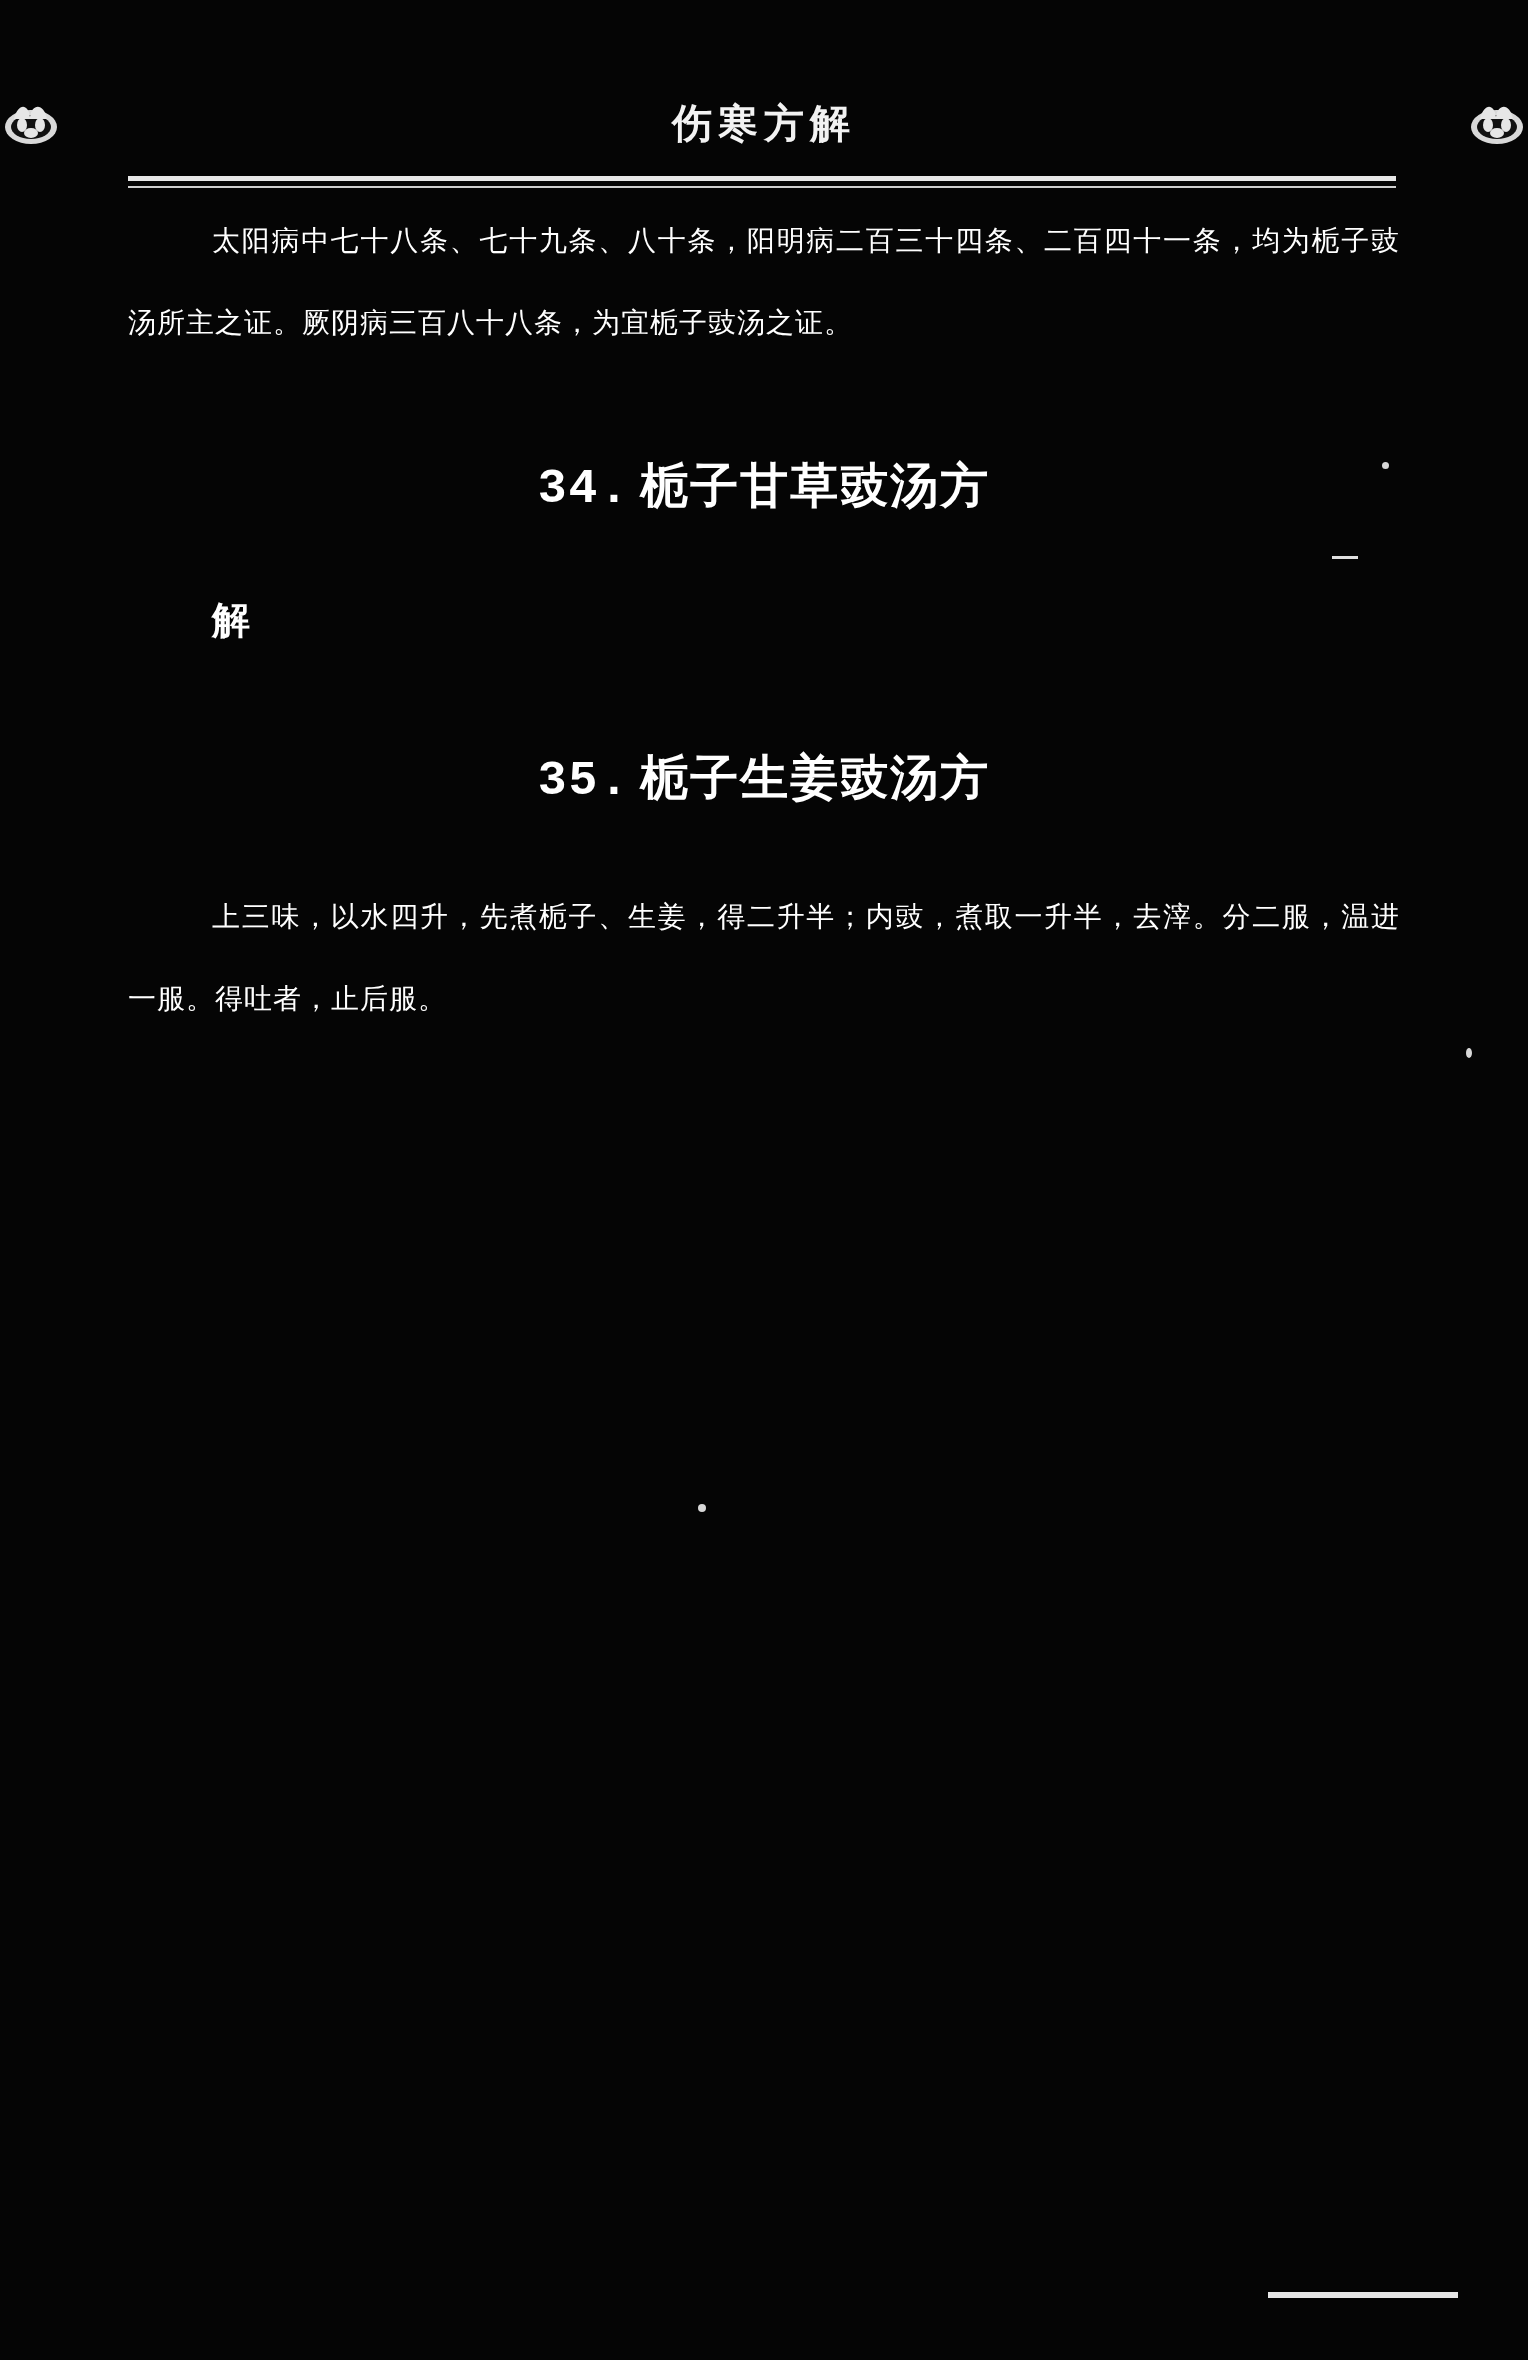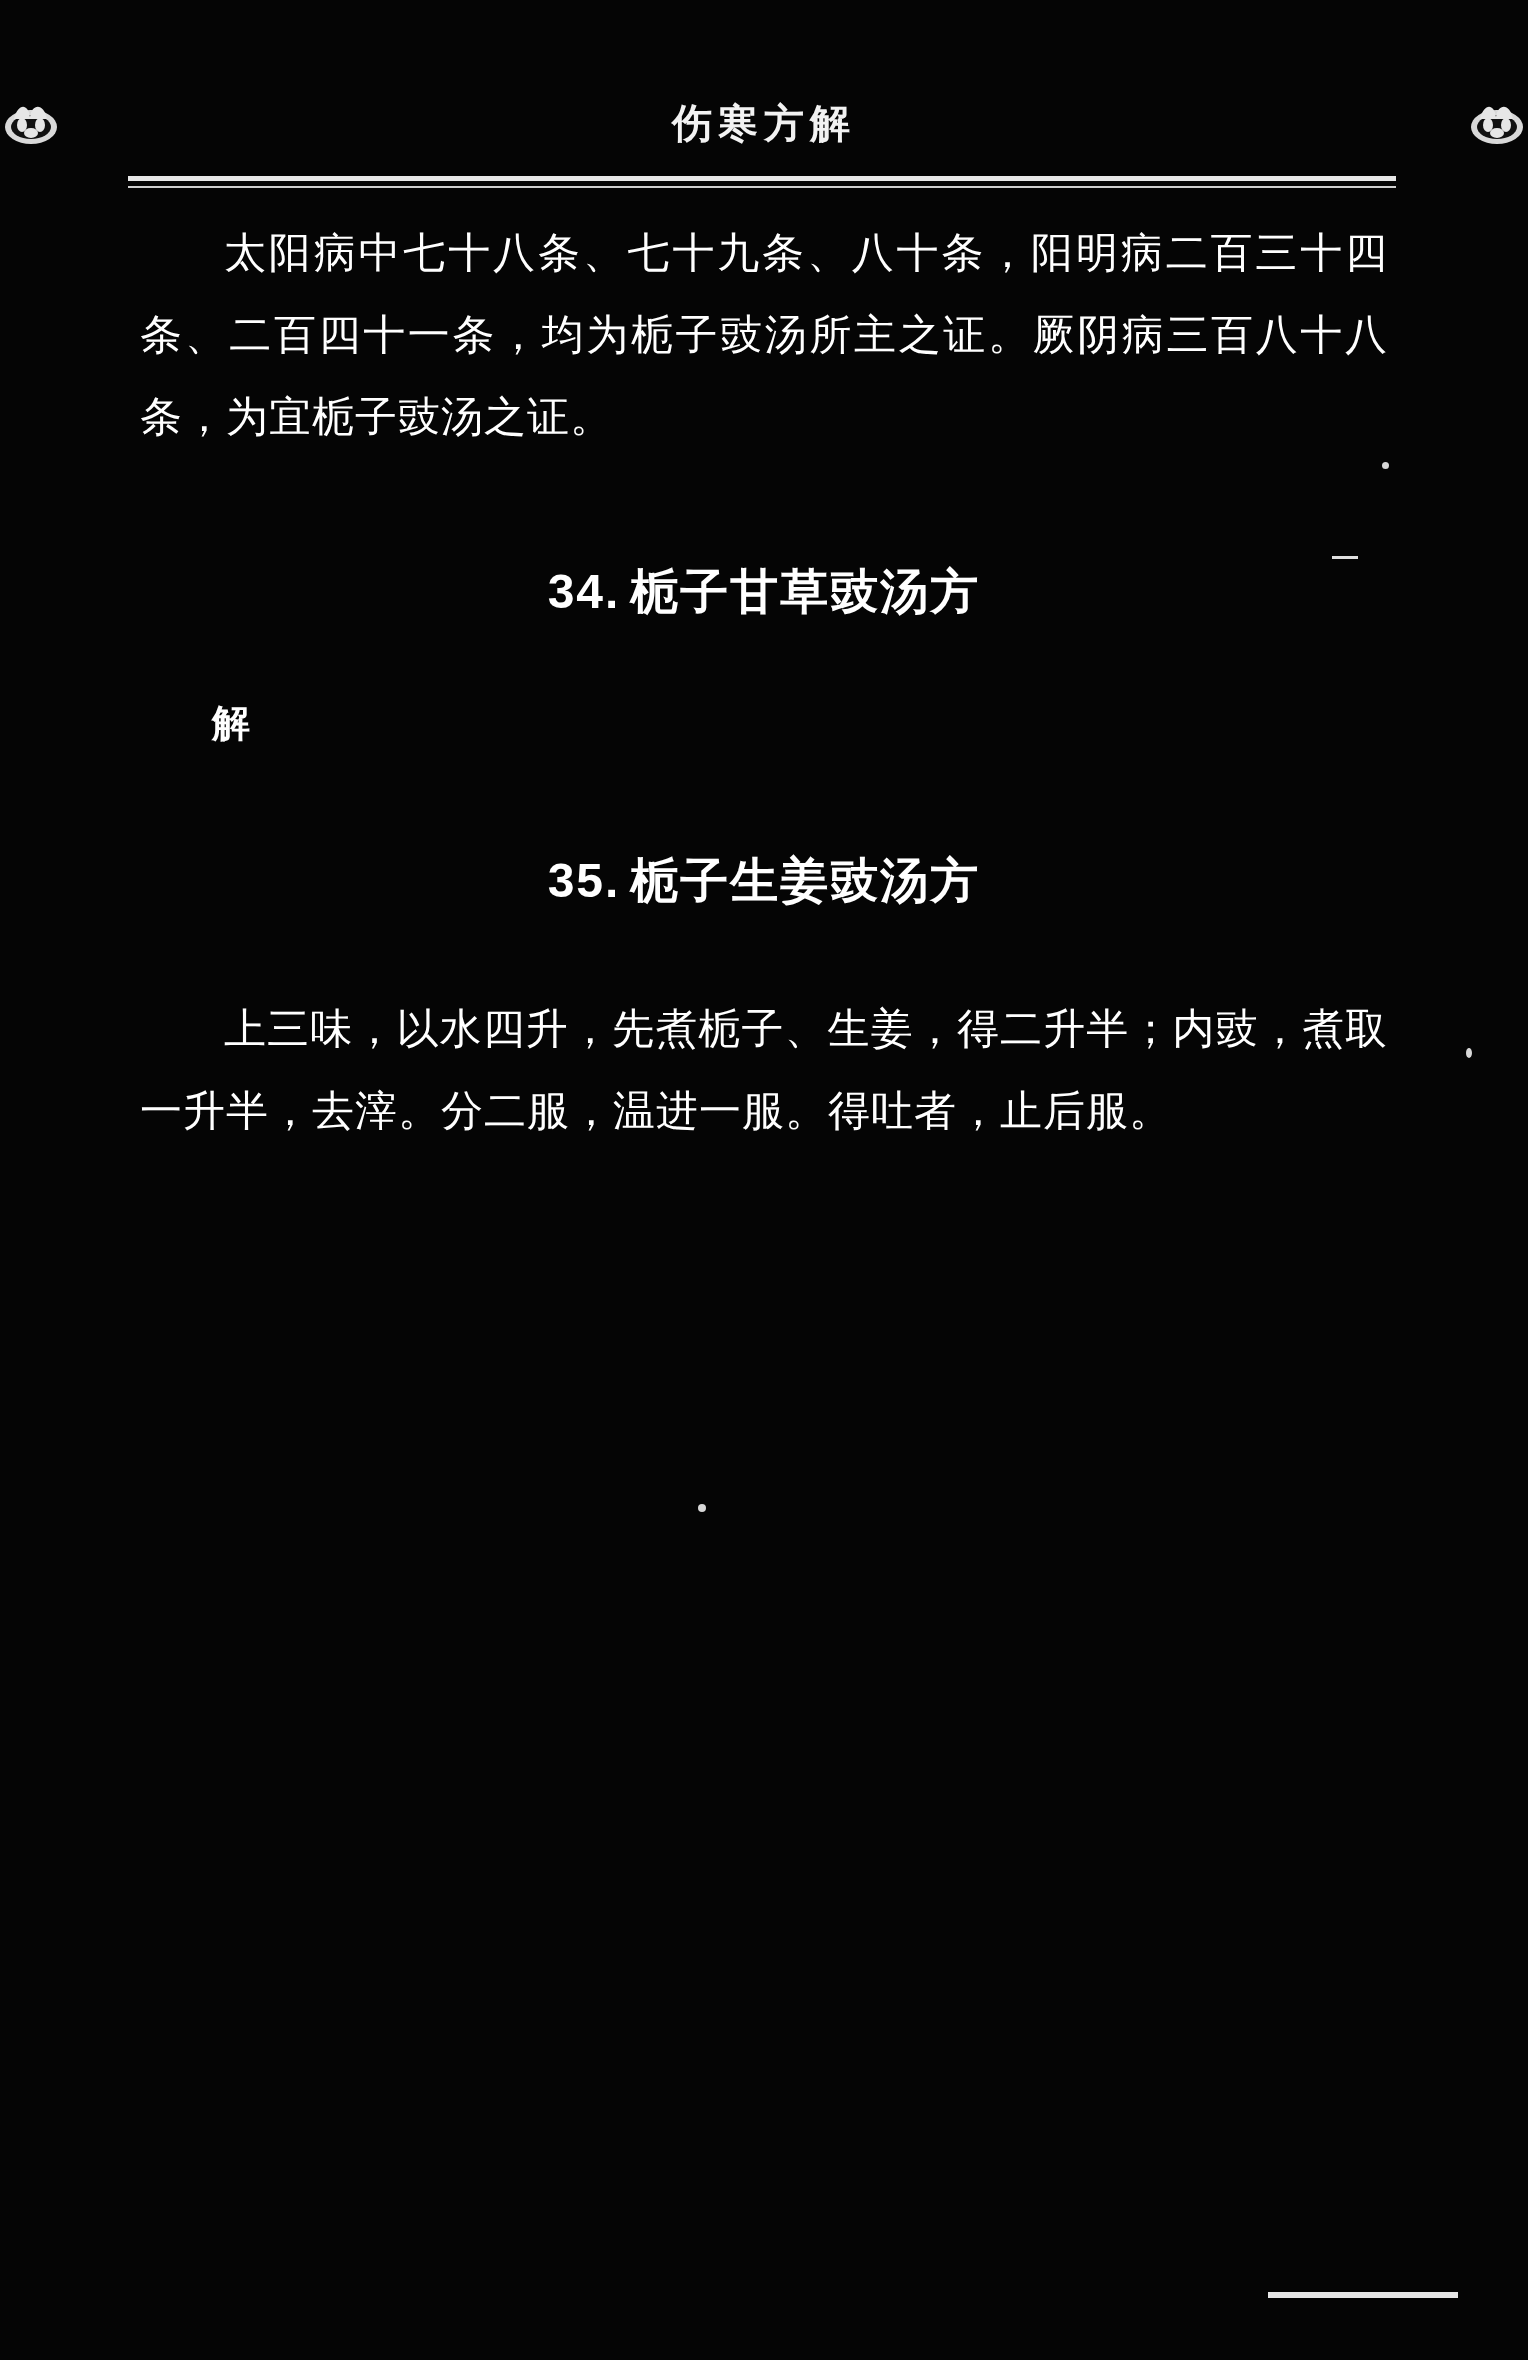--- a/index.html
+++ b/index.html
@@ -71,22 +71,22 @@
 
   
   .content {
     position: absolute;
     top: 200px;
     left: 128px;
     width: 1272px;
   }
 
   p.para {
-    margin: 12px;
-    font-size: 42px;
+    margin: 0;
+    font-size: 28px;
     line-height: 82px;
     letter-spacing: 1px;
     text-align: justify;
     text-justify: inter-character;
     color: #ffffff;
     font-family: "DejaVu Serif", "Liberation Serif", serif;
   }
   p.indent { text-indent: 84px; }
   .gap-md { height: 60px; }
   .gap-lg { height: 86px; }
@@ -95,21 +95,21 @@
     margin: 0;
     text-align: center;
     font-size: 48px;
     line-height: 70px;
     font-weight: bold;
     letter-spacing: 2px;
     color: #ffffff;
     font-family: "DejaVu Sans", "Liberation Sans", sans-serif;
   }
   h2.section .num {
-    font-family: Liberation Sans, sans-serif;
+    font-family: Liberation Mono, monospace;
     margin-right: 10px;
   }
 
   .jie {
     margin: 0;
     font-size: 38px;
     line-height: 72px;
     text-indent: 84px;
     font-weight: bold;
     color: #ffffff;

